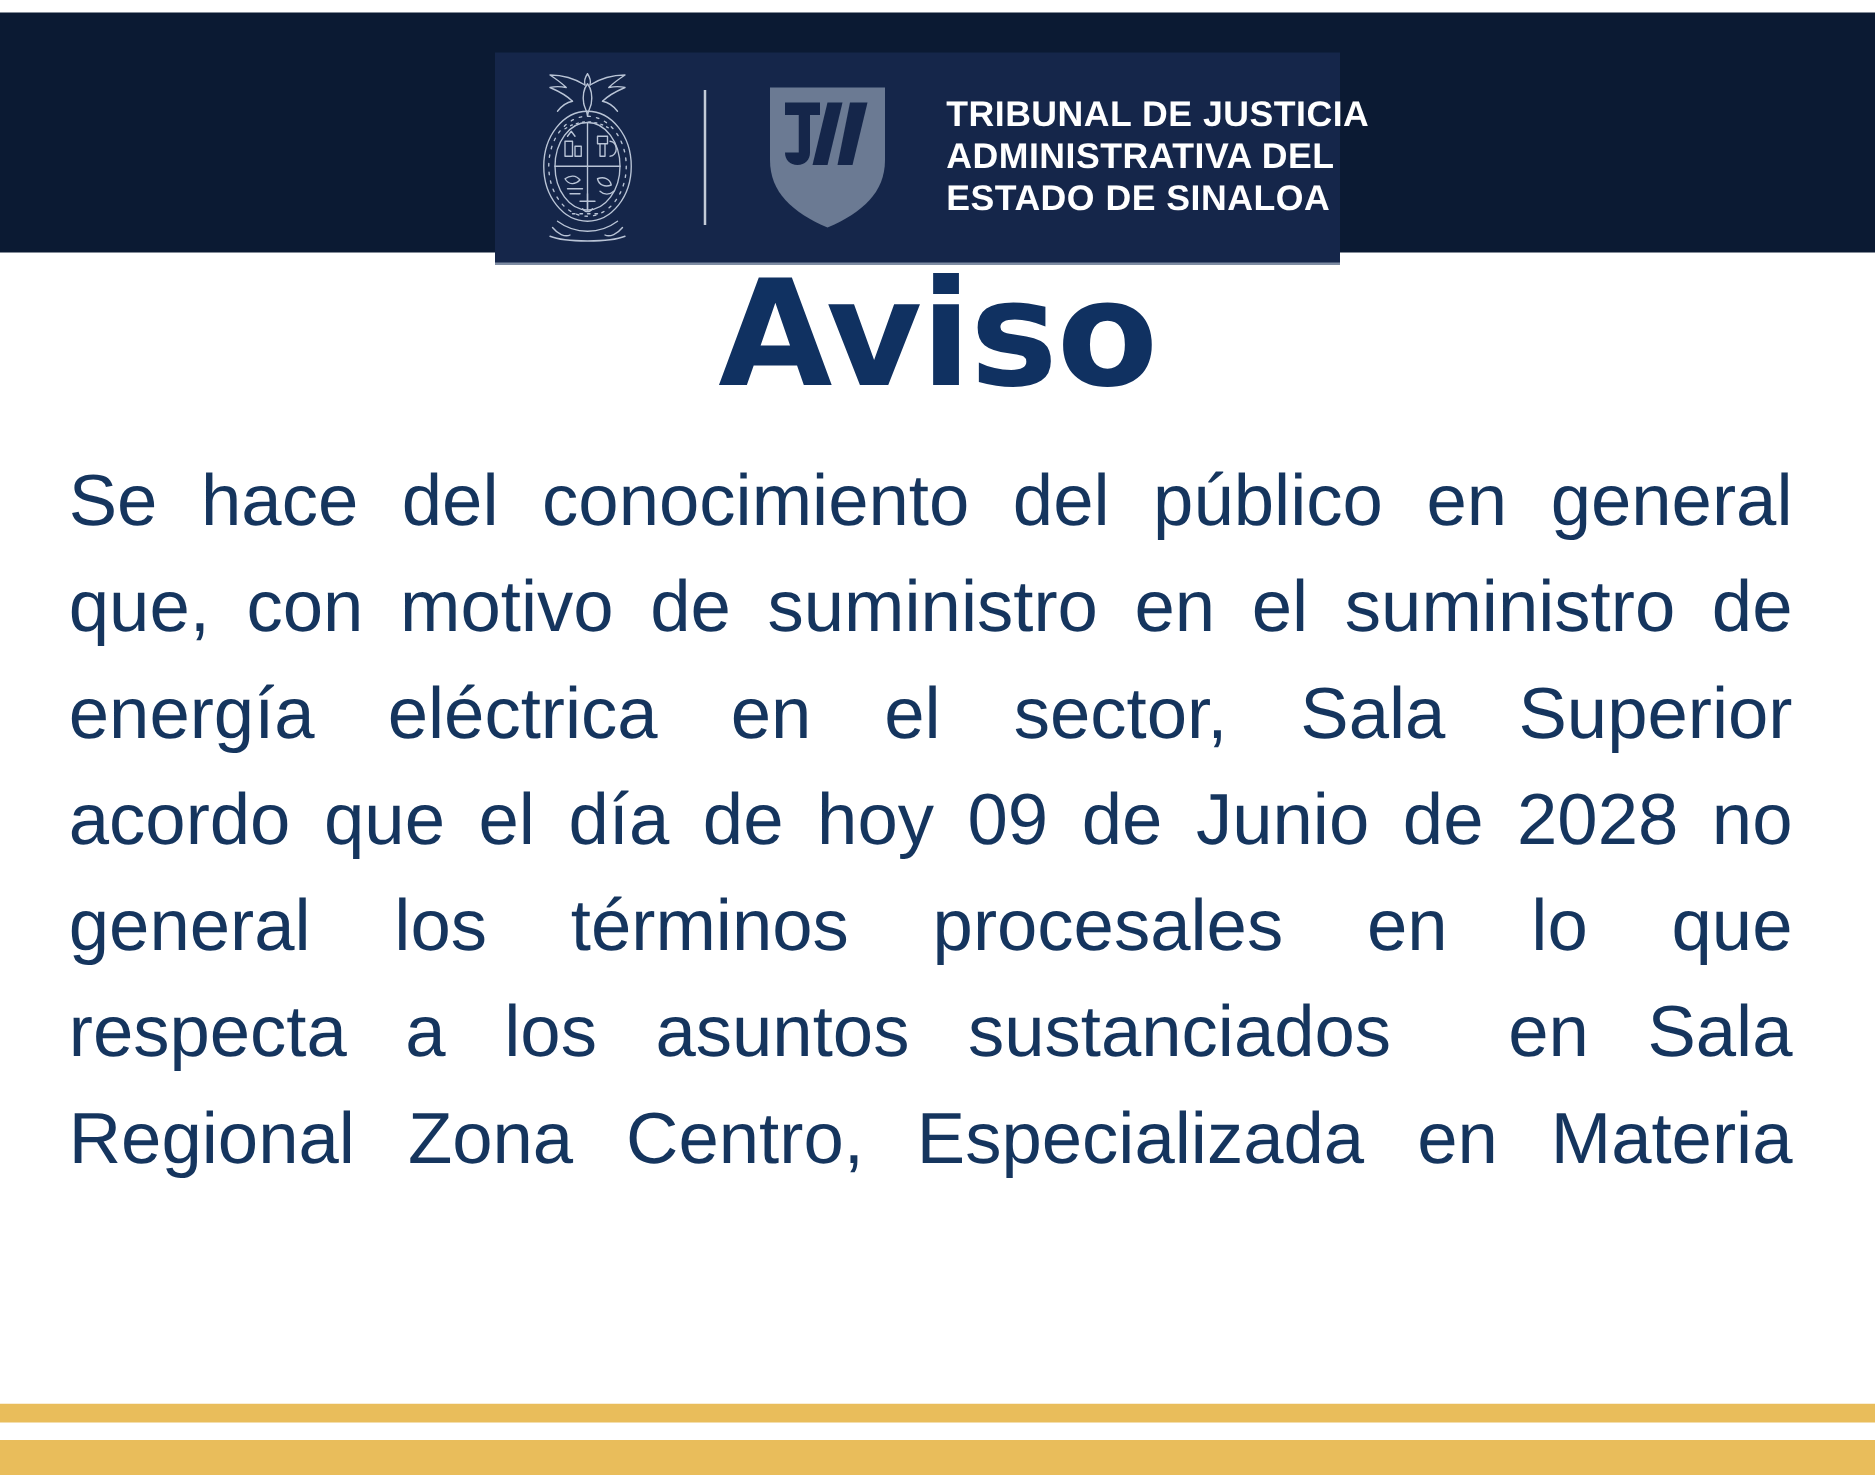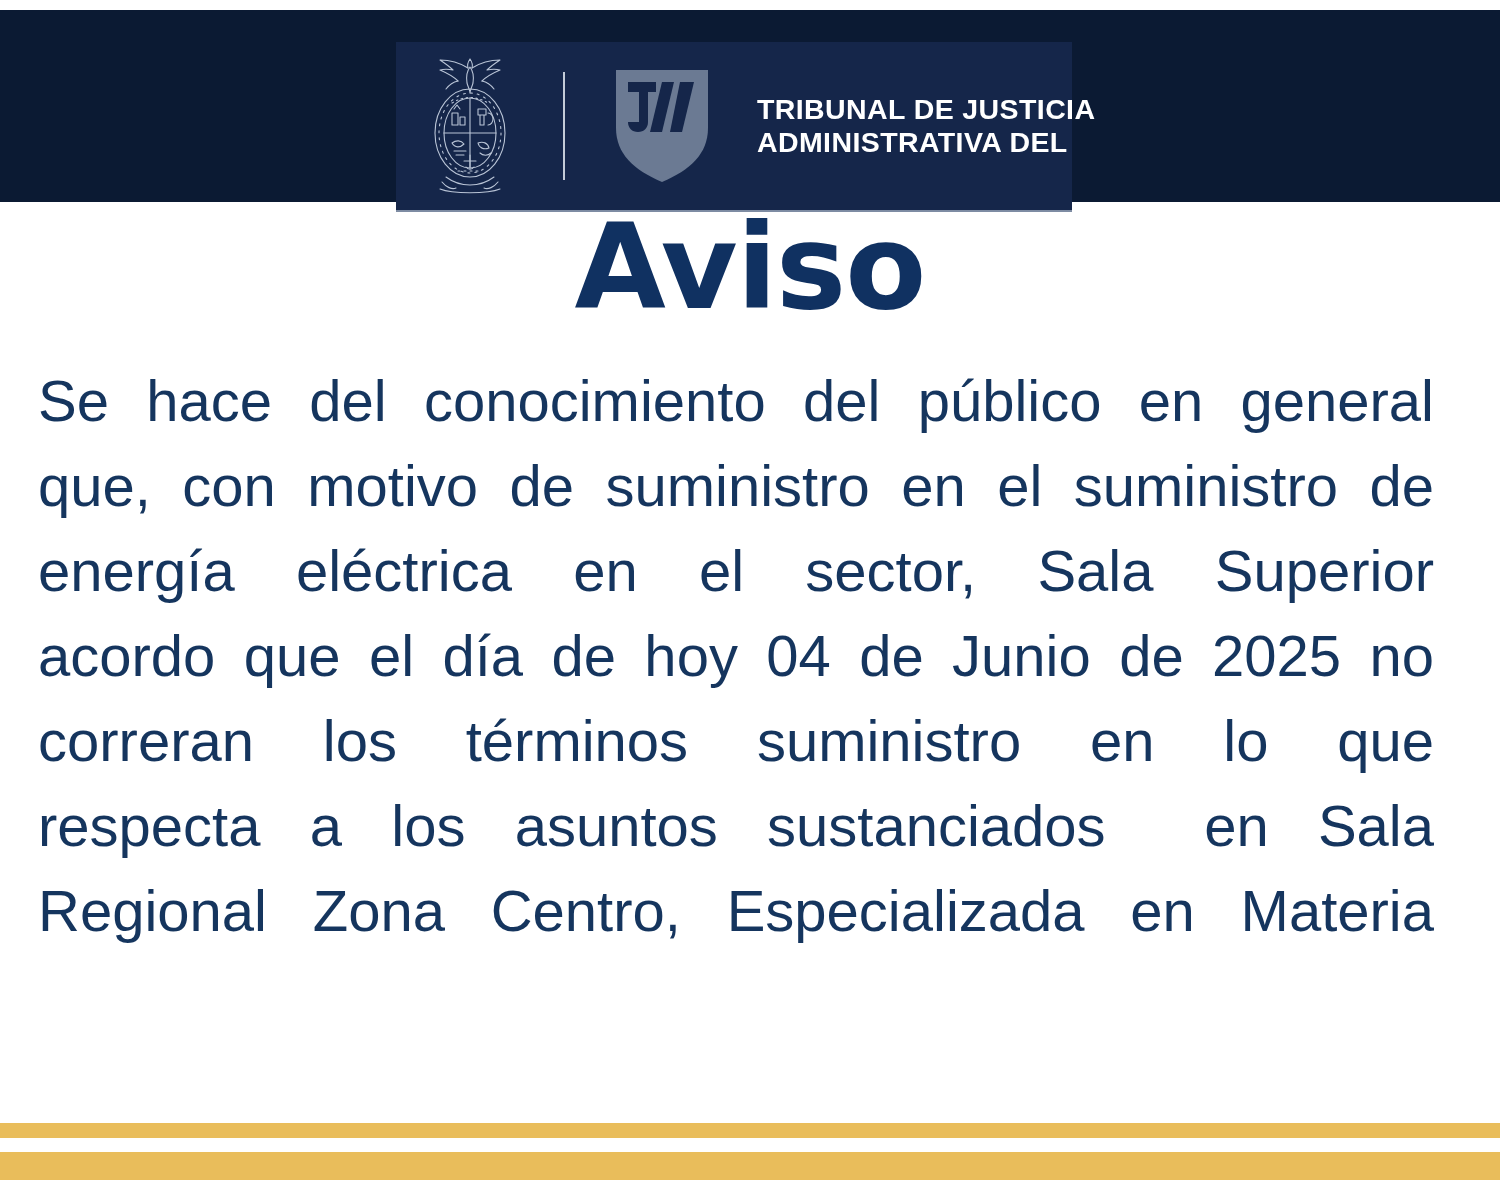--- a/index.html
+++ b/index.html
@@ -108,20 +108,21 @@
     font-size: 58px;
     line-height: 85px;
     text-align: justify;
     text-justify: inter-word;
   }
   .notice-body .line {
     display: block;
     text-align: justify;
     text-align-last: justify;
     white-space: pre;
+    margin-left: 17px;
   }
   .notice-body .line.last {
     text-align-last: left;
   }
 
   
   .footer-bar-thin {
     position: absolute;
     left: 0;
     top: 1123px;
@@ -189,31 +190,32 @@
         <path d="M16 16 H44 V26 H36 V56 C36 62 32 66 26 66 C20 66 16 62 16 56 H27 V26 H16 Z" fill="#15264A"></path>
         <path d="M50 16 H62 L50 66 H38 Z" fill="#15264A"></path>
         <path d="M68 16 H82 L70 66 H58 Z" fill="#15264A"></path>
         <path d="M16 74 H84 V80 C84 94 70 102 50 110 C30 102 16 94 16 80 Z" fill="#15264A" opacity="0"></path>
       </svg>
     </div>
 
     <div class="org-name">
       <span class="ln">TRIBUNAL DE JUSTICIA</span>
       <span class="ln">ADMINISTRATIVA DEL</span>
+      <span class="ln">ESTADO DE SINALOA</span>
     </div>
 
   </div>
 </div>
 
 <div class="notice-title">Aviso</div>
 
 <div class="notice-body">
   <span class="line">Se hace del conocimiento del público en general</span>
   <span class="line">que, con motivo de suministro en el suministro de</span>
   <span class="line">energía eléctrica en el sector, Sala Superior</span>
-  <span class="line">acordo que el día de hoy 04 de Junio de 2025 no</span>
-  <span class="line">correran los términos suministro en lo que</span>
+  <span class="line">acordo que el día de hoy 09 de Junio de 2028 no</span>
+  <span class="line">general los términos procesales en lo que</span>
   <span class="line">respecta a los asuntos sustanciados  en Sala</span>
   <span class="line">Regional Zona Centro, Especializada en Materia</span>
 </div>
 
 <div class="footer-bar-thin"></div>
 <div class="footer-bar-thick"></div>
 
 </body></html>

